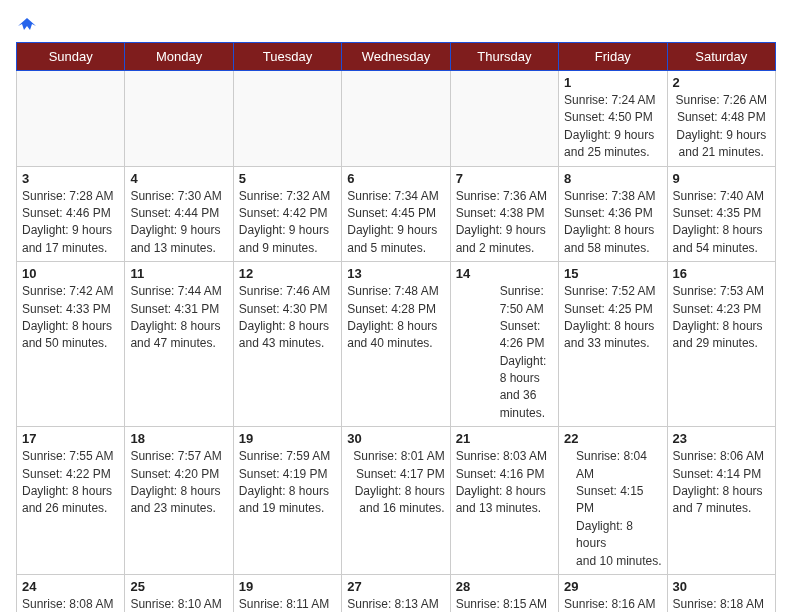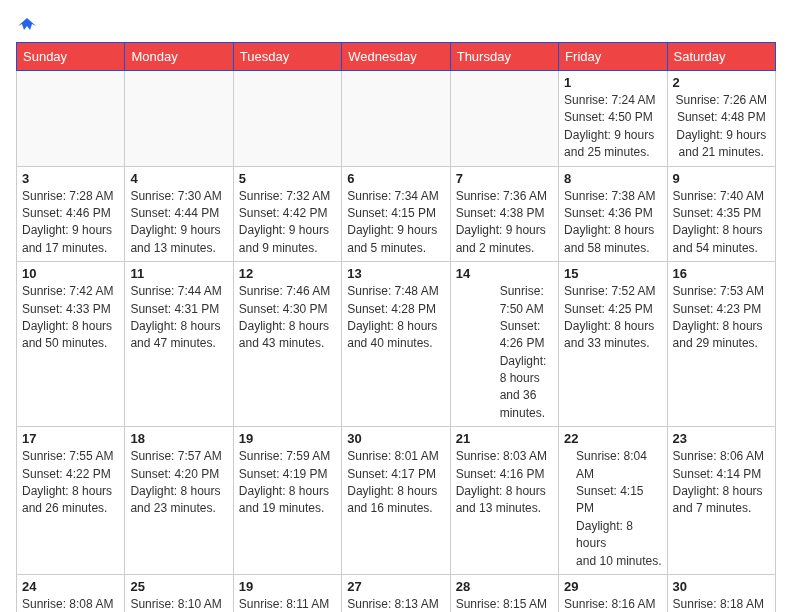--- a/index.html
+++ b/index.html
@@ -32,23 +32,23 @@
     .location {
       font-size: 15px;
       color: #444;
     }
     .calendar {
       width: 100%;
       border-collapse: collapse;
       font-size: 11px;
     }
     .calendar th {
-      background: #ef4444;
+      background: #7f1d1d;
       color: #fff;
-      text-align: left;
+      text-align: center;
       padding: 6px 6px;
       font-size: 13px;
       font-weight: normal;
       border: 1px solid #1d4ed8;
     }
     .calendar td {
       border: 1px solid #ccc;
       vertical-align: top;
       padding: 4px 5px;
       width: calc(100% / 7);
@@ -141,21 +141,21 @@
         <td>
           <div class="day-num">5</div>
           <div class="day-info" style="white-space: pre-line;">Sunrise: 7:32 AM
 Sunset: 4:42 PM
 Daylight: 9 hours
 and 9 minutes.</div>
         </td>
         <td>
           <div class="day-num">6</div>
           <div class="day-info" style="white-space: pre-line;">Sunrise: 7:34 AM
-Sunset: 4:15 PM
+Sunset: 4:45 PM
 Daylight: 9 hours
 and 5 minutes.</div>
         </td>
         <td>
           <div class="day-num">7</div>
           <div class="day-info" style="white-space: pre-line;">Sunrise: 7:36 AM
 Sunset: 4:38 PM
 Daylight: 9 hours
 and 2 minutes.</div>
         </td>
@@ -242,21 +242,21 @@
         </td>
         <td>
           <div class="day-num">19</div>
           <div class="day-info" style="white-space: pre-line;">Sunrise: 7:59 AM
 Sunset: 4:19 PM
 Daylight: 8 hours
 and 19 minutes.</div>
         </td>
         <td>
           <div class="day-num">30</div>
-          <div class="day-info" style="white-space: pre-line;">Sunrise: 8:01 AM
+          <div class="day-info" style="white-space: pre-line; text-align: right;">Sunrise: 8:01 AM
 Sunset: 4:17 PM
 Daylight: 8 hours
 and 16 minutes.</div>
         </td>
         <td>
           <div class="day-num">21</div>
           <div class="day-info" style="white-space: pre-line;">Sunrise: 8:03 AM
 Sunset: 4:16 PM
 Daylight: 8 hours
 and 13 minutes.</div>

